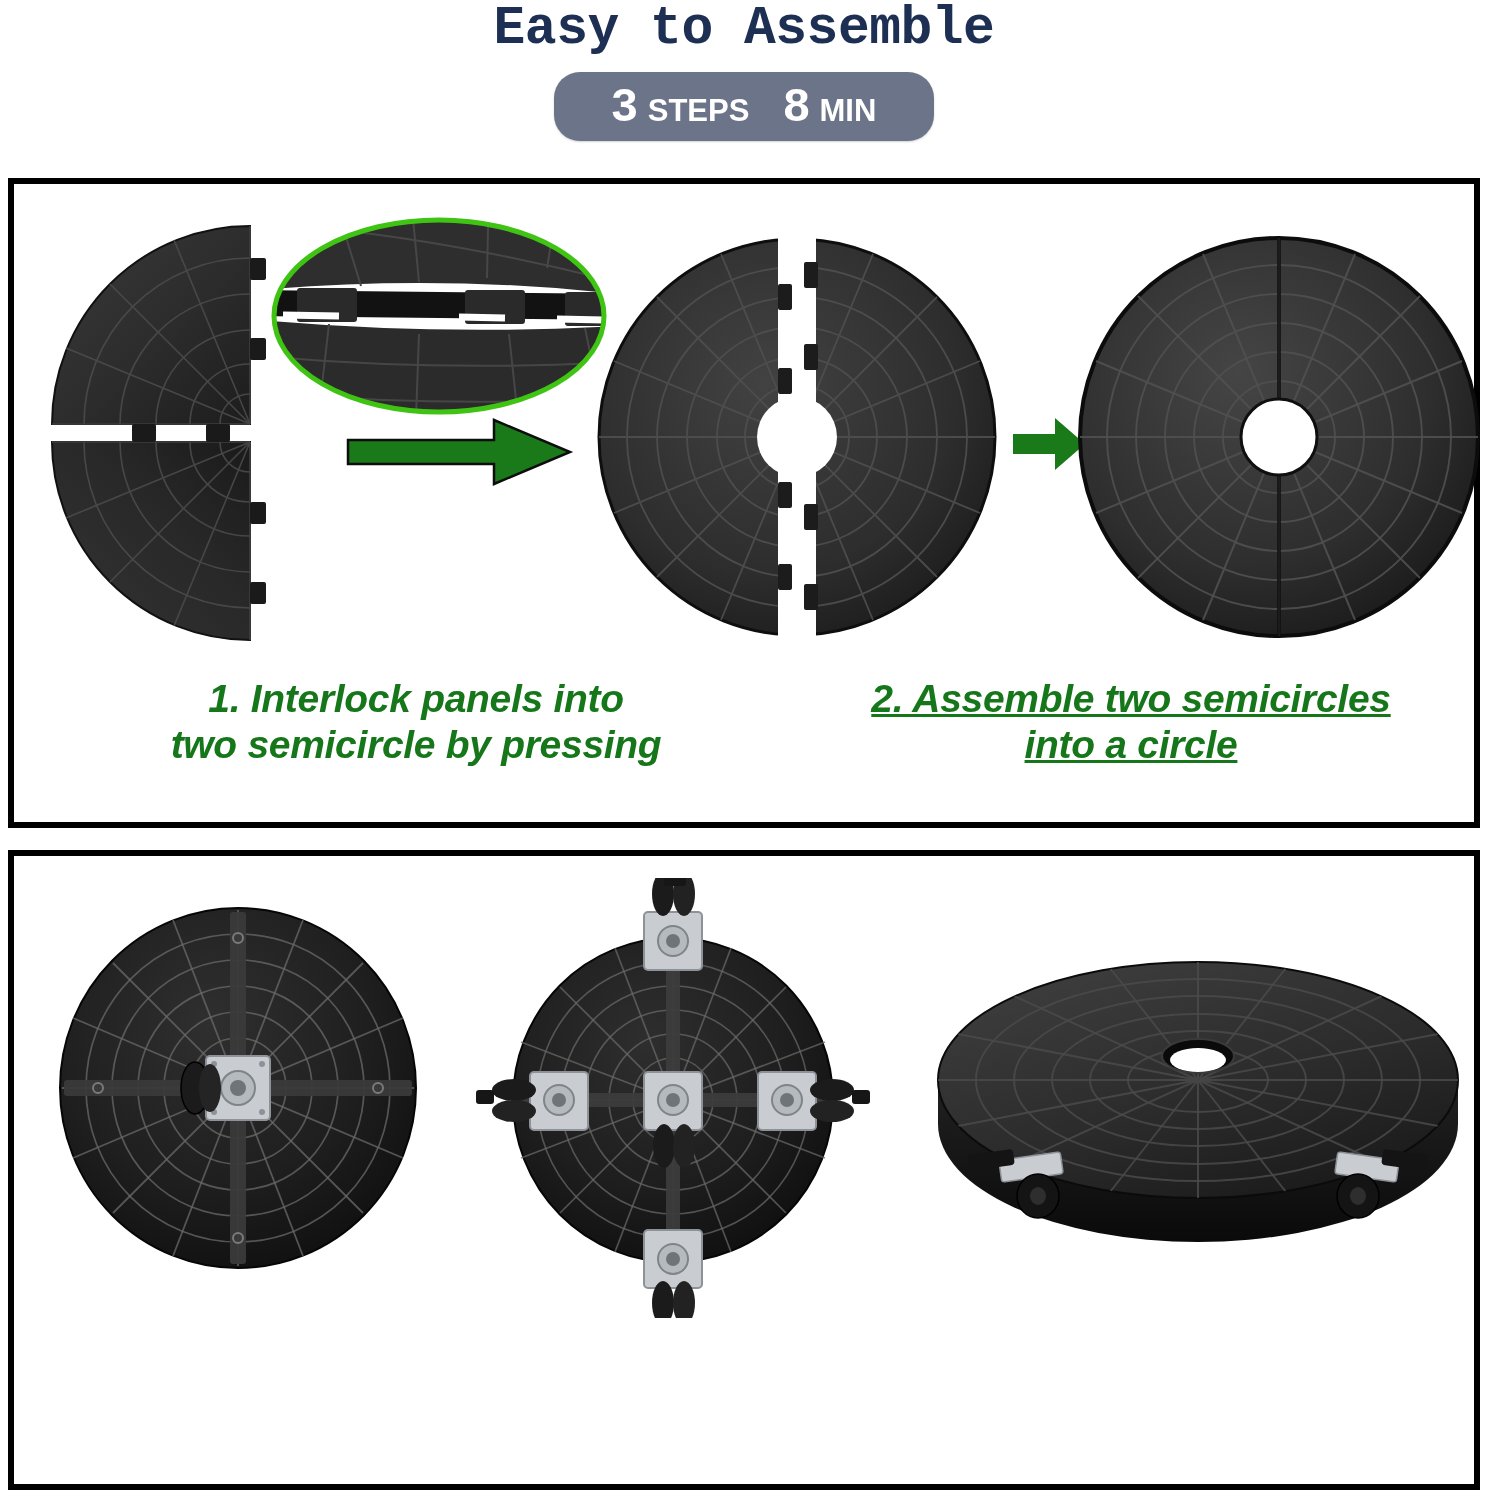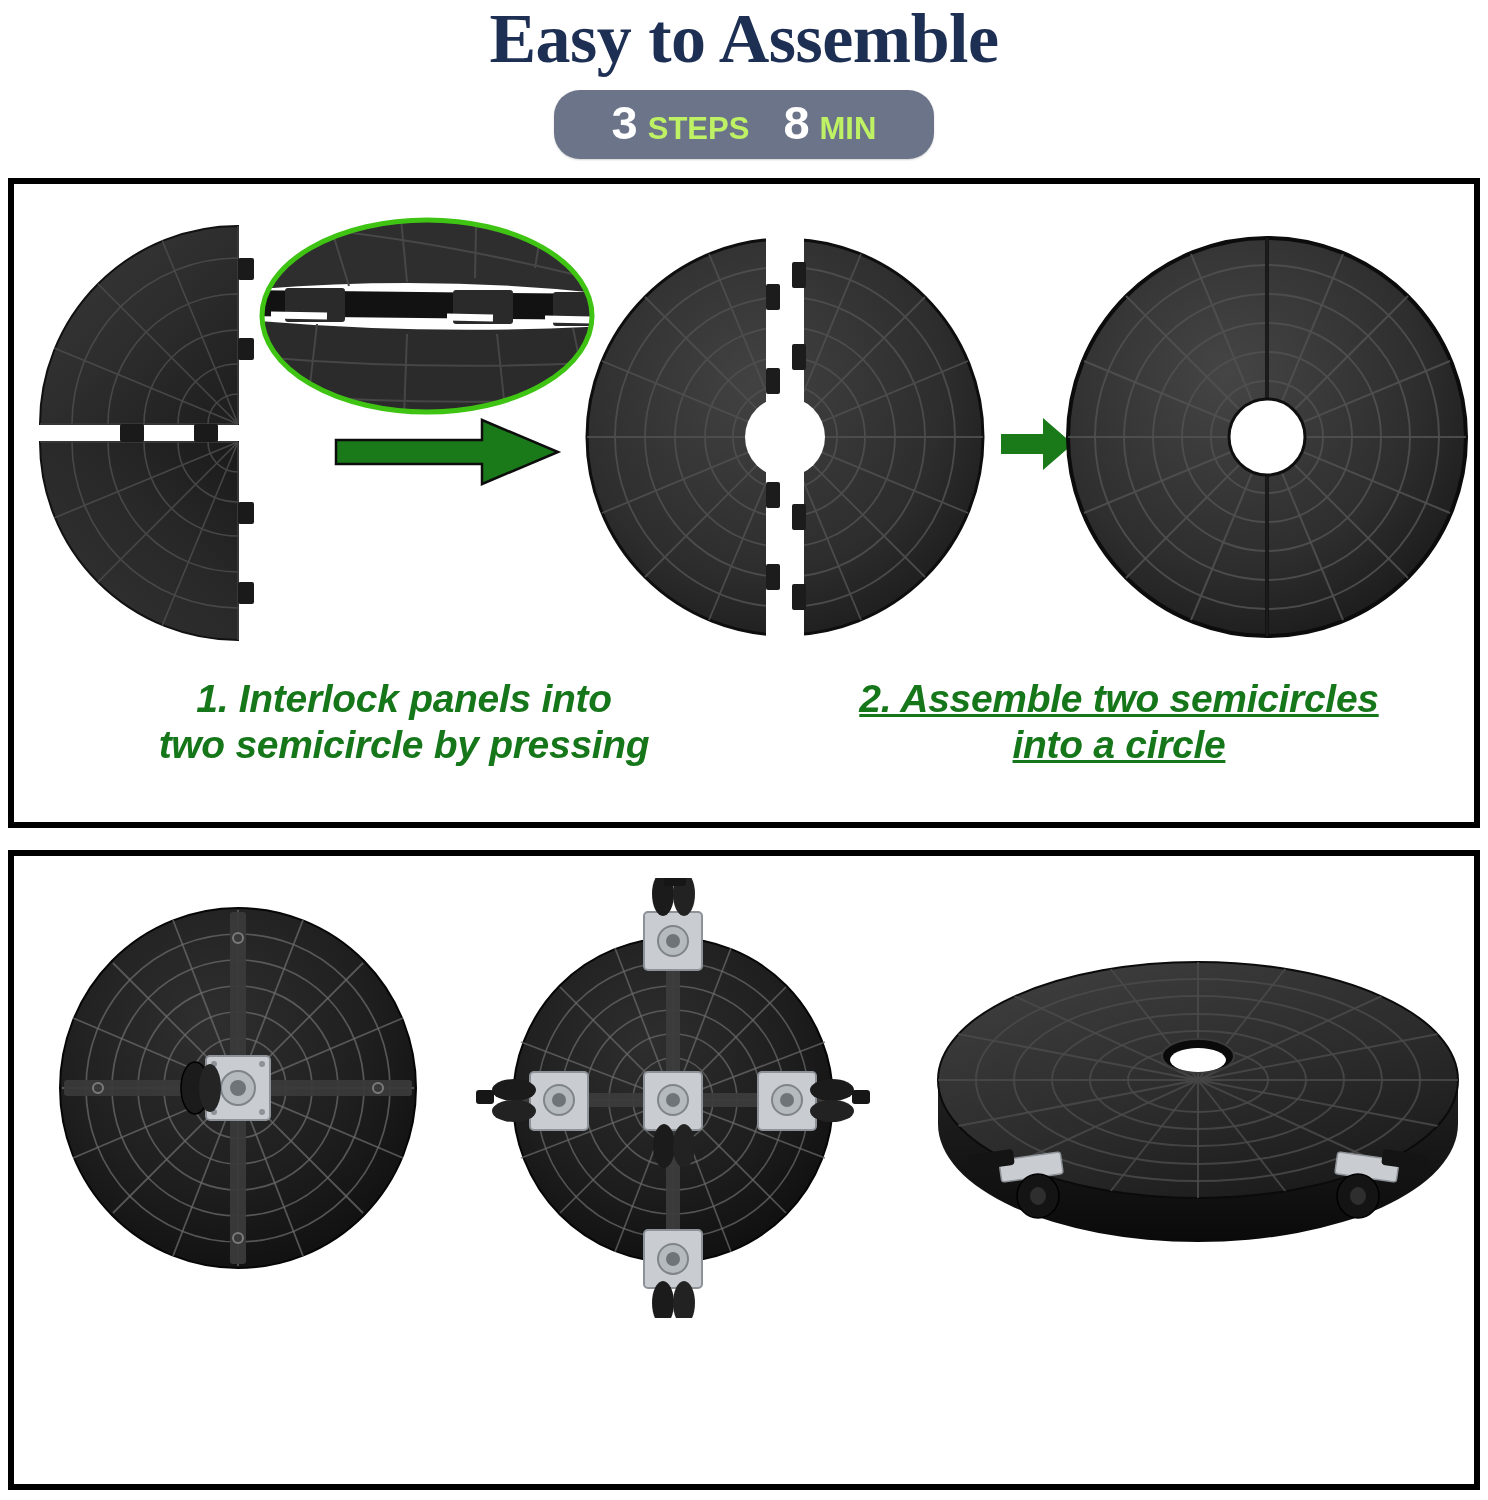--- a/index.html
+++ b/index.html
@@ -15,22 +15,22 @@
     overflow: hidden;
   }
 
   
   .header {
     width: 100%;
     padding-top: 2px;
     text-align: center;
   }
   .page-title {
-    font-family: Liberation Serif, serif;
-    font-size: 70px;
+    font-family: Liberation Mono, monospace;
+    font-size: 53px;
     font-weight: bold;
     color: #1e2f54;
     letter-spacing: -0.5px;
     line-height: 1.05;
     margin: 0;
   }
   .badge {
     display: inline-flex;
     align-items: baseline;
     justify-content: center;
@@ -43,38 +43,39 @@
   }
   .badge .num {
     font-size: 47px;
     font-weight: bold;
     color: #ffffff;
     line-height: 1;
   }
   .badge .unit {
     font-size: 31px;
     font-weight: bold;
-    color: #bef264;
+    color: #ffffff;
     line-height: 1;
     margin-left: 10px;
   }
   .badge .spacer { width: 34px; display:inline-block; }
 
   
   .panel {
     position: absolute;
     border: 6px solid #000000;
     background: #ffffff;
     box-sizing: border-box;
   }
   #panel-top {
     left: 8px;
     top: 178px;
     width: 1472px;
     height: 650px;
+    padding-left: 12px;
   }
   #panel-bottom {
     left: 8px;
     top: 850px;
     width: 1472px;
     height: 640px;
   }
 
   .row {
     position: relative;

